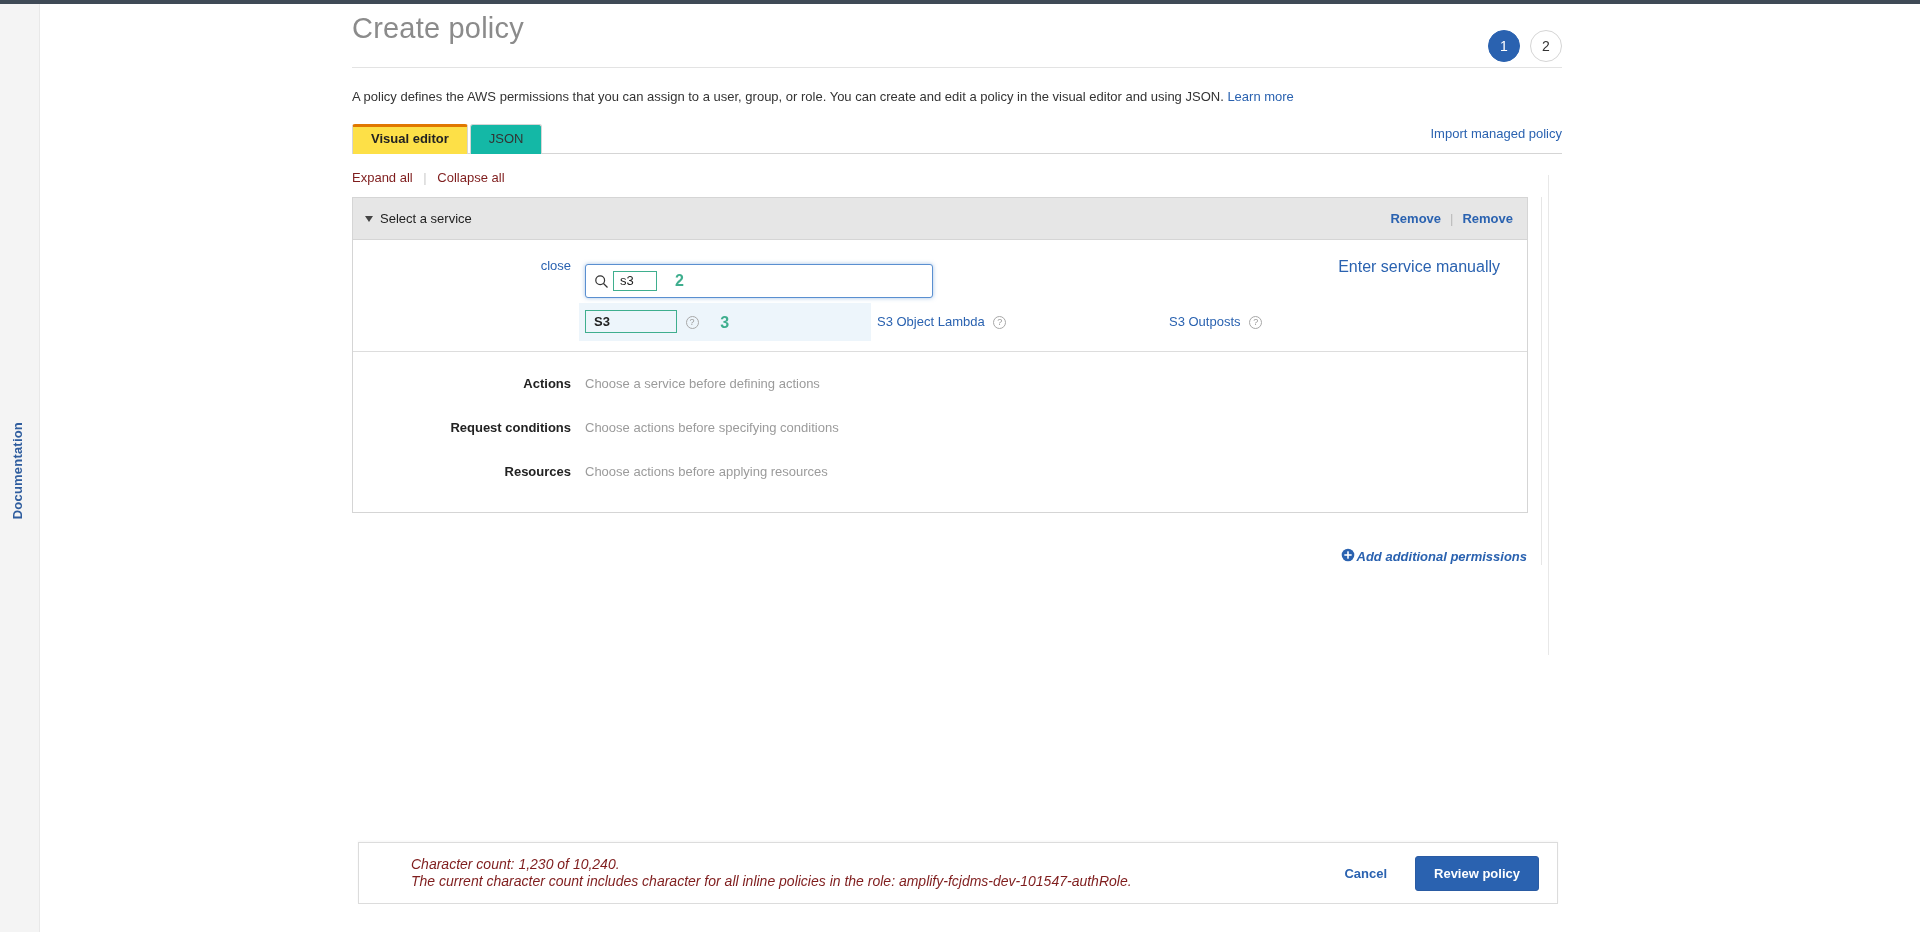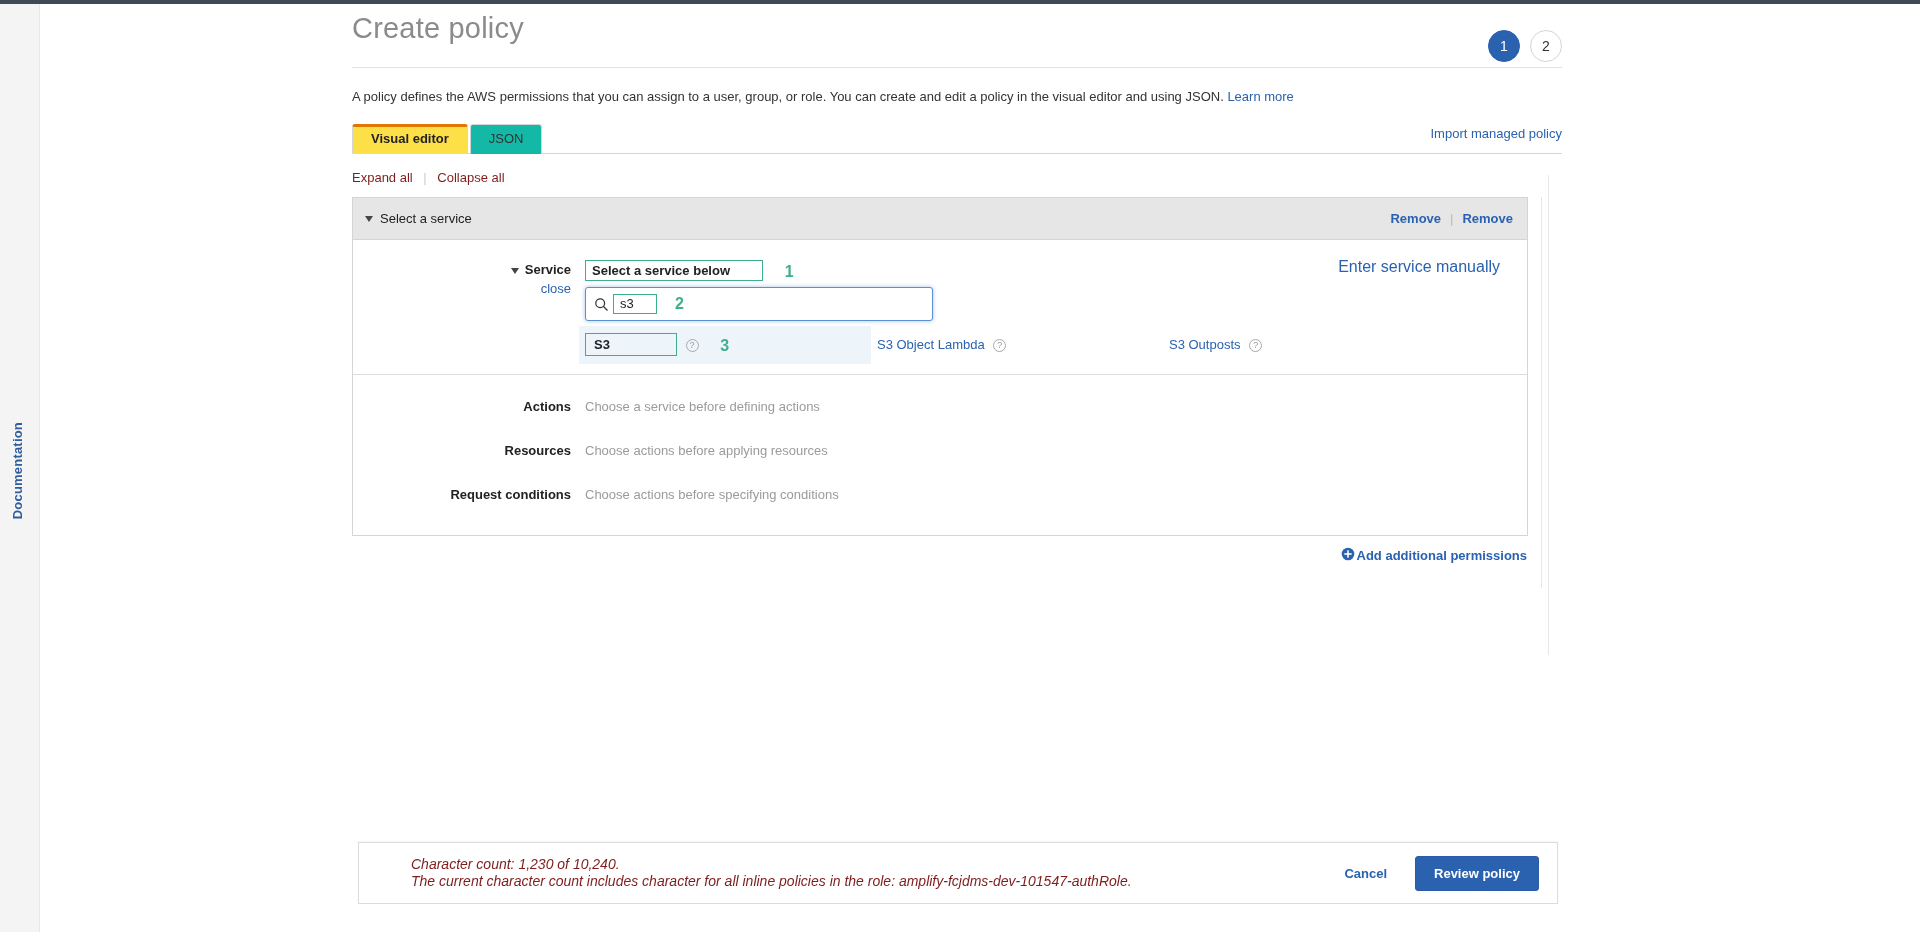--- a/index.html
+++ b/index.html
@@ -279,27 +279,27 @@
   }
 
   .divider { border-top: 1px solid #dddddd; margin: 18px 0 0 0; }
 
   .stacked-row { display: flex; margin-top: 24px; }
   .stacked-row.first { margin-top: 22px; }
   .muted { color: #9b9b9b; font-size: 13px; line-height: 20px; }
 
   .add-perm {
     position: absolute;
-    right: 14px; bottom: 24px;
+    right: 14px; bottom: 0;
     font-size: 13px;
     color: #2a62b0;
     font-weight: bold;
     text-decoration: none;
     cursor: pointer;
-    display: flex; align-items: center; gap: 2px;
+    display: flex; align-items: center; gap: 2px; font-style: italic;
   }
 
   
   .footer {
     position: absolute;
     left: 358px; bottom: 28px;
     width: 1200px;
     border: 1px solid #dcdcdc;
     background: #ffffff;
     height: 62px;
@@ -387,29 +387,20 @@
             <a href="#">Remove</a>
             <span class="sep">|</span>
             <a href="#">Remove</a>
           </span>
         </div>
 
         <div class="block-body">
 
           <a class="enter-manually" href="#">Enter service manually</a>
 
-          <div class="field-row svc-row">
-            <div class="field-label">
-              <span class="caret"></span><span>Service</span>
-            </div>
-            <div class="field-value">
-              <span class="hl svc-placeholder">Select a service below</span>
-              <span class="marker">1</span>
-            </div>
-          </div>
 
           <div class="field-row">
             <a class="close-link" href="#">close</a>
             <div class="field-value">
               <div class="search-box">
                 <span class="search-icon">
                   <svg width="15" height="15" viewBox="0 0 16 16">
                     <circle cx="6.6" cy="6.6" r="4.7" fill="none" stroke="#333333" stroke-width="1.3"></circle>
                     <line x1="10.1" y1="10.1" x2="14.4" y2="14.4" stroke="#333333" stroke-width="1.3"></line>
                   </svg>
@@ -438,27 +429,27 @@
           </div>
 
           <div class="divider"></div>
 
           <div class="stacked-row first">
             <div class="field-label">Actions</div>
             <div class="field-value muted">Choose a service before defining actions</div>
           </div>
 
           <div class="stacked-row">
+            <div class="field-label">Request conditions</div>
+            <div class="field-value muted">Choose actions before specifying conditions</div>
+          </div>
+
+          <div class="stacked-row">
             <div class="field-label">Resources</div>
             <div class="field-value muted">Choose actions before applying resources</div>
-          </div>
-
-          <div class="stacked-row">
-            <div class="field-label">Request conditions</div>
-            <div class="field-value muted">Choose actions before specifying conditions</div>
           </div>
 
           <div style="height:22px"></div>
         </div>
       </div>
 
       <a class="add-perm" href="#">
         <span>
           <svg width="14" height="14" viewBox="0 0 16 16">
             <circle cx="8" cy="8" r="7.2" fill="#2a62b0"></circle>

